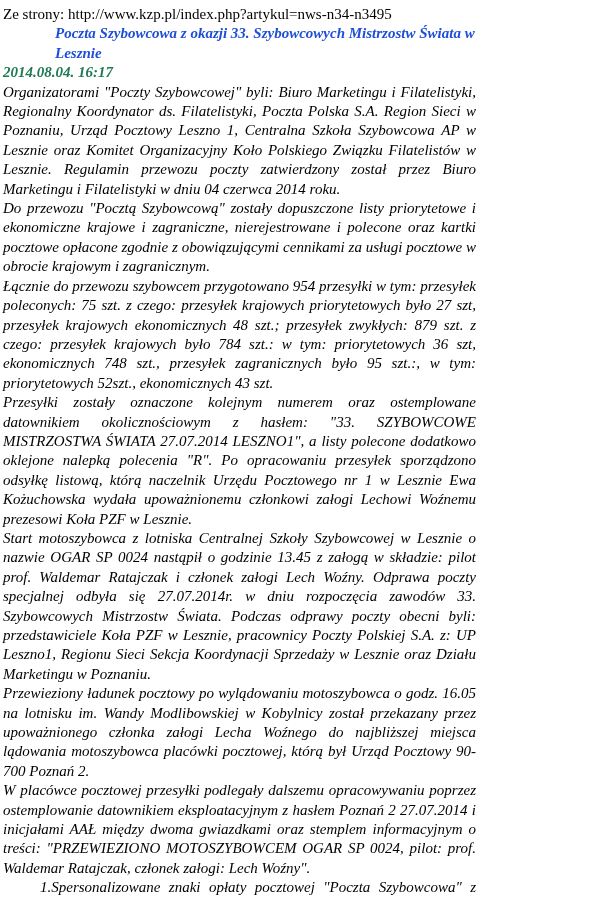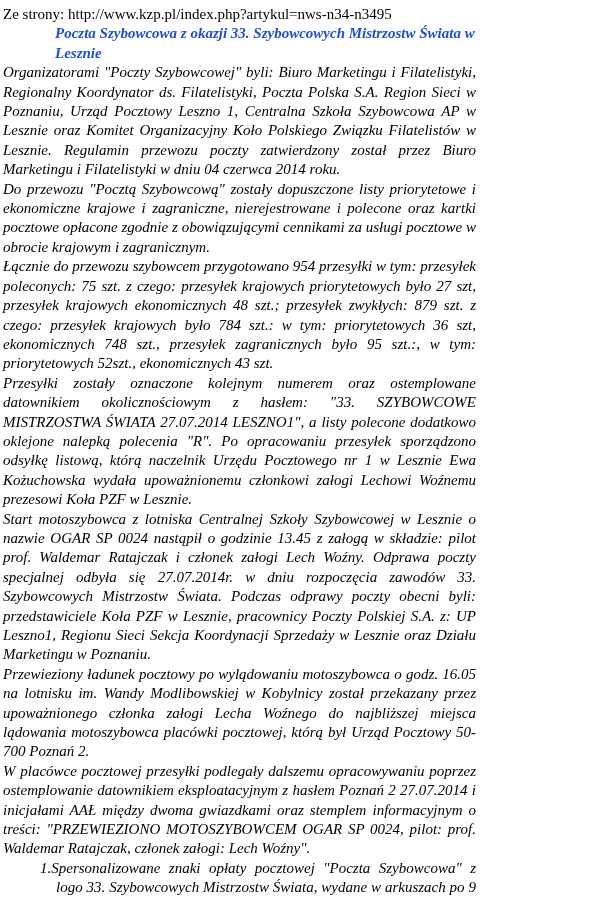--- a/index.html
+++ b/index.html
@@ -51,24 +51,25 @@
   }
 </style>
 </head>
 <body>
 
 <div class="page">
   <div class="source-line">Ze strony: http://www.kzp.pl/index.php?artykul=nws-n34-n3495</div>
 
   <div class="article-title">Poczta Szybowcowa z okazji 33. Szybowcowych Mistrzostw Świata w Lesznie</div>
 
+  <div class="timestamp">2014.08.04. 16:17</div>
 
   <div class="body-text">
     <p>Organizatorami "Poczty Szybowcowej" byli: Biuro Marketingu i Filatelistyki, Regionalny Koordynator ds. Filatelistyki, Poczta Polska S.A. Region Sieci w Poznaniu, Urząd Pocztowy Leszno 1, Centralna Szkoła Szybowcowa AP w Lesznie oraz Komitet Organizacyjny Koło Polskiego Związku Filatelistów w Lesznie. Regulamin przewozu poczty zatwierdzony został przez Biuro Marketingu i Filatelistyki w dniu 04 czerwca 2014 roku.</p>
     <p>Do przewozu "Pocztą Szybowcową" zostały dopuszczone listy priorytetowe i ekonomiczne krajowe i zagraniczne, nierejestrowane i polecone oraz kartki pocztowe opłacone zgodnie z obowiązującymi cennikami za usługi pocztowe w obrocie krajowym i zagranicznym.</p>
     <p>Łącznie do przewozu szybowcem przygotowano 954 przesyłki w tym: przesyłek poleconych: 75 szt. z czego: przesyłek krajowych priorytetowych było 27 szt, przesyłek krajowych ekonomicznych 48 szt.; przesyłek zwykłych: 879 szt. z czego: przesyłek krajowych było 784 szt.: w tym: priorytetowych 36 szt, ekonomicznych 748 szt., przesyłek zagranicznych było 95 szt.:, w tym: priorytetowych 52szt., ekonomicznych 43 szt.</p>
     <p>Przesyłki zostały oznaczone kolejnym numerem oraz ostemplowane datownikiem okolicznościowym z hasłem: "33. SZYBOWCOWE MISTRZOSTWA ŚWIATA 27.07.2014 LESZNO1", a listy polecone dodatkowo oklejone nalepką polecenia "R". Po opracowaniu przesyłek sporządzono odsyłkę listową, którą naczelnik Urzędu Pocztowego nr 1 w Lesznie Ewa Kożuchowska wydała upoważnionemu członkowi załogi Lechowi Woźnemu prezesowi Koła PZF w Lesznie.</p>
     <p>Start motoszybowca z lotniska Centralnej Szkoły Szybowcowej w Lesznie o nazwie OGAR SP 0024 nastąpił o godzinie 13.45 z załogą w składzie: pilot prof. Waldemar Ratajczak  i członek załogi Lech Woźny. Odprawa poczty specjalnej odbyła się 27.07.2014r. w dniu rozpoczęcia zawodów 33. Szybowcowych Mistrzostw Świata. Podczas odprawy poczty obecni byli: przedstawiciele Koła PZF w Lesznie, pracownicy Poczty Polskiej S.A. z: UP Leszno1, Regionu Sieci Sekcja Koordynacji Sprzedaży w Lesznie oraz Działu Marketingu w Poznaniu.</p>
-    <p>Przewieziony ładunek pocztowy po wylądowaniu motoszybowca o godz. 16.05 na lotnisku im. Wandy Modlibowskiej w Kobylnicy został przekazany przez upoważnionego członka załogi Lecha Woźnego do najbliższej miejsca lądowania motoszybowca placówki pocztowej, którą był Urząd Pocztowy 50-700 Poznań 2.</p>
+    <p>Przewieziony ładunek pocztowy po wylądowaniu motoszybowca o godz. 16.05 na lotnisku im. Wandy Modlibowskiej w Kobylnicy został przekazany przez upoważnionego członka załogi Lecha Woźnego do najbliższej miejsca lądowania motoszybowca placówki pocztowej, którą był Urząd Pocztowy 90-700 Poznań 2.</p>
     <p>W placówce pocztowej przesyłki podlegały dalszemu opracowywaniu poprzez ostemplowanie datownikiem eksploatacyjnym z hasłem Poznań 2 27.07.2014 i inicjałami AAŁ między dwoma gwiazdkami oraz stemplem informacyjnym o treści: "PRZEWIEZIONO MOTOSZYBOWCEM OGAR SP 0024, pilot: prof. Waldemar Ratajczak, członek załogi: Lech Woźny".</p>
     <div class="pub-item">1.Spersonalizowane znaki opłaty pocztowej "Poczta Szybowcowa" z logo 33. Szybowcowych Mistrzostw Świata, wydane w arkuszach po 9 szt., w nakładzie 909 sztuk. Znaczek przygotowany wg projektu artysty plastyka Wojciecha Akuszewskiego.</div>
   </div>
 </div>
 
 </body></html>

